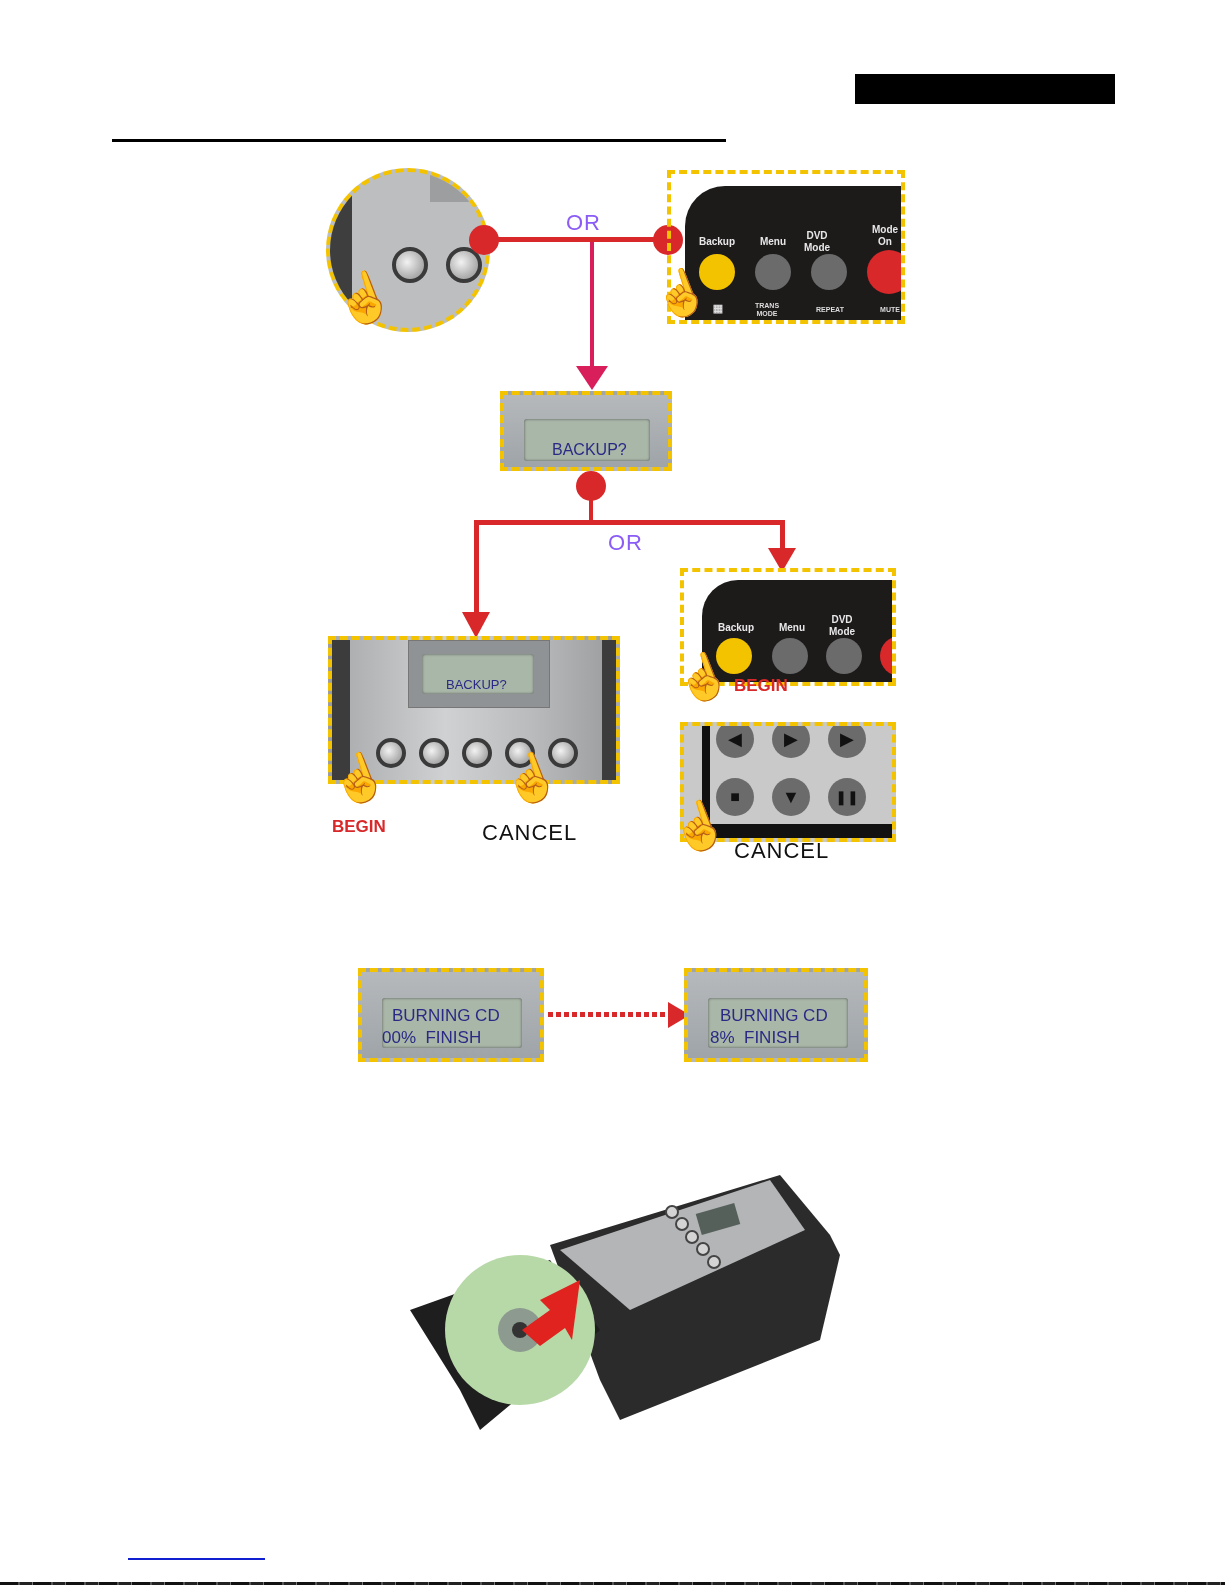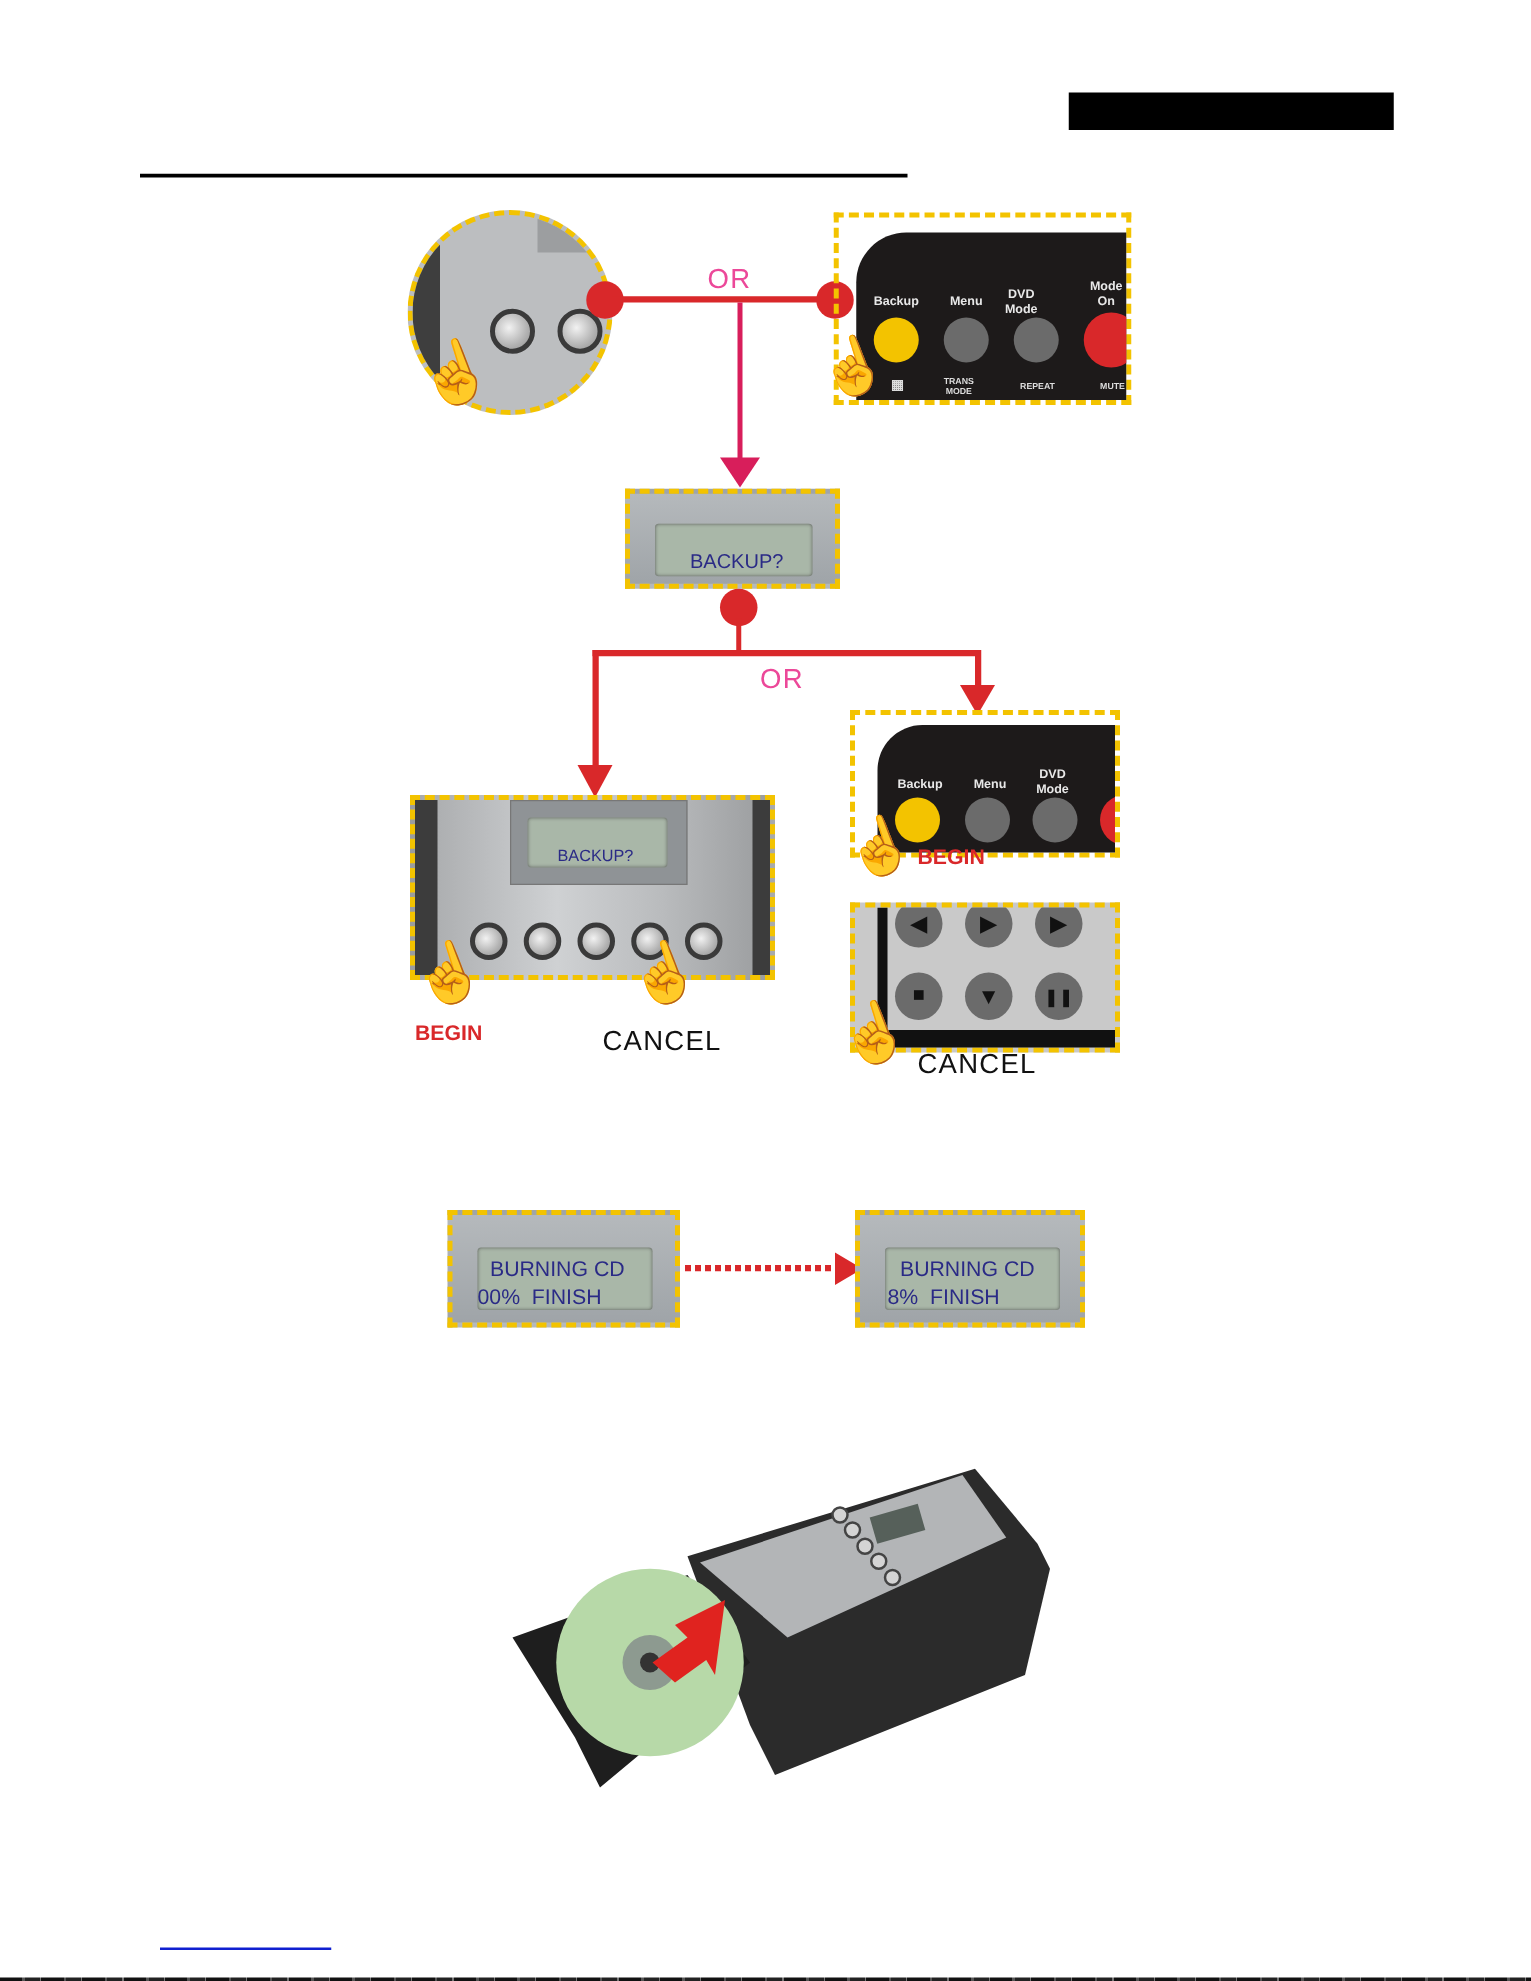--- a/index.html
+++ b/index.html
@@ -6,21 +6,21 @@
   body { width:1225px; height:1585px; position:relative; background:#fff; overflow:hidden; font-family:"Liberation Sans", sans-serif; }
   .abs { position:absolute; }
   .header-box { left:855px; top:74px; width:260px; height:30px; background:#000; }
   .header-rule { left:112px; top:139px; width:614px; height:3px; background:#000; }
   .dash { border:4px dashed #f3c300; box-sizing:border-box; }
   .lcd-frame { background:linear-gradient(#b5b9bc,#9fa4a8); }
   .lcd { background:#a9b7a8; border-radius:3px; box-shadow:inset 0 0 3px #555; color:#2a2a86; font-family:"Liberation Sans", sans-serif; text-align:left; }
   .red-line { background:#d9282a; }
   .pink-line { background:#d81e5b; }
   .dot { width:30px; height:30px; border-radius:50%; background:#d9282a; }
-  .or { color:#ec4899; font-size:22px; letter-spacing:1px; }
+  .or { color:#8b5cf6; font-size:22px; letter-spacing:1px; }
   .remote { background:#1d1a1a; }
   .rbtn { position:absolute; width:36px; height:36px; border-radius:50%; background:#6b6b6b; }
   .rlabel { position:absolute; color:#e8e8e8; font-size:10px; font-weight:bold; text-align:center; width:60px; line-height:12px; }
   .rsub { position:absolute; color:#ddd; font-size:7px; font-weight:bold; text-align:center; width:50px; line-height:8px; }
   .silver { background:linear-gradient(90deg,#a7a9ab,#cfd1d3 40%,#b9bbbd 70%,#9a9c9e); }
   .mbtn { position:absolute; width:30px; height:30px; border-radius:50%; background:radial-gradient(circle at 40% 40%,#f2f2f2,#b3b3b3 60%,#8e8e8e); border:4px solid #3a3a3a; box-sizing:border-box; }
   .hand-red { color:#d9282a; }
   .hand-black { color:#111; }
   .begin { color:#d9282a; font-weight:bold; font-size:17px; }
   .cancel { color:#111; font-size:22px; letter-spacing:1px; }

